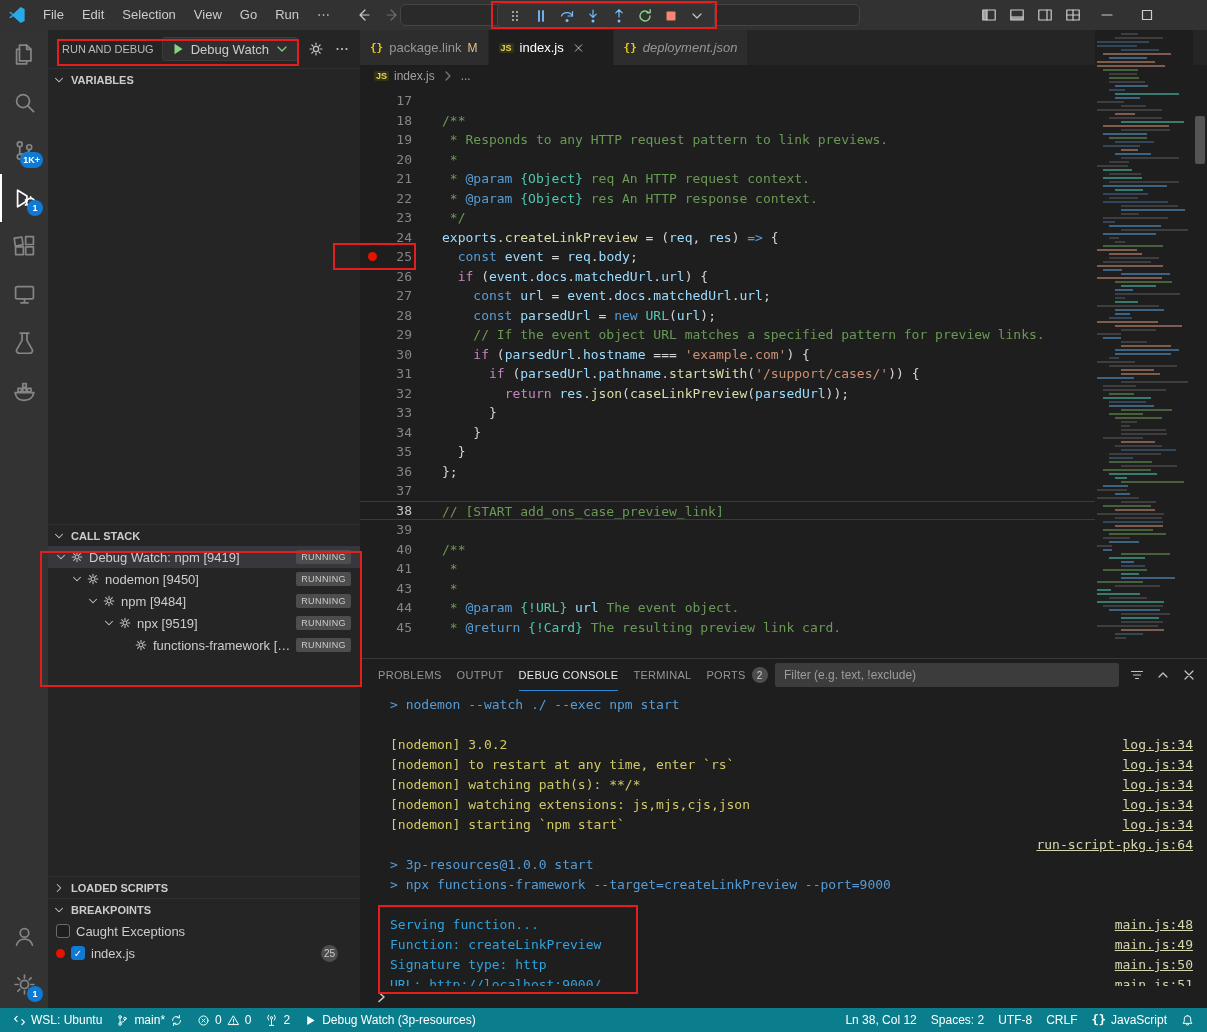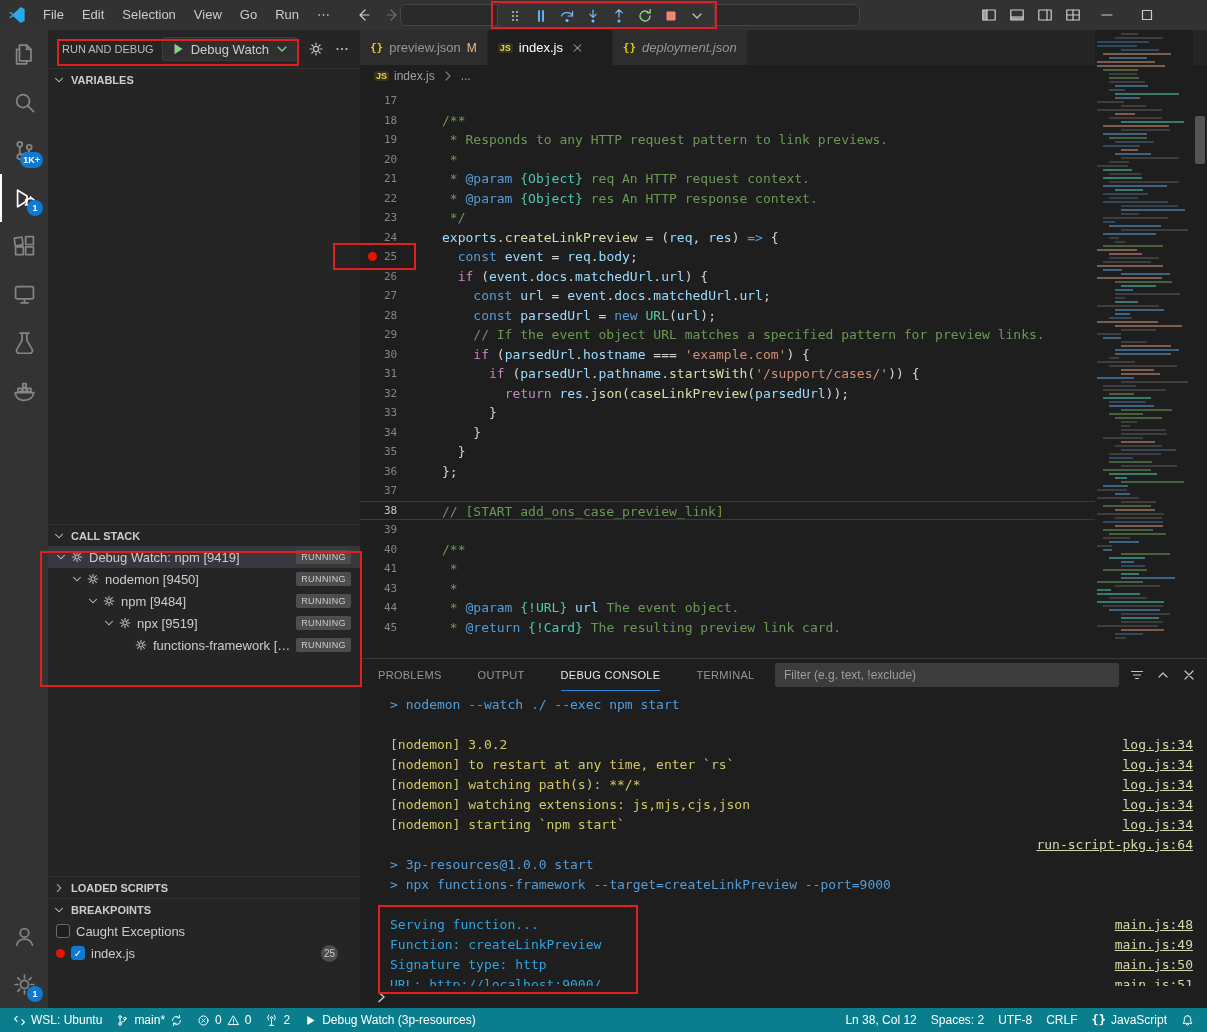--- a/index.html
+++ b/index.html
@@ -78,33 +78,33 @@
   .tab-actions{margin-left:auto;display:flex;align-items:center;gap:12px;padding:0 12px;color:#c5c5c5}
   .breadcrumb{height:22px;display:flex;align-items:center;gap:5px;padding:0 14px;font-size:12px;color:#a0a0a0}
   .bc-sep{color:#7a7a7a}
   .code{position:absolute;top:57px;left:0;right:112px;bottom:0;overflow:hidden;
         font-family:"DejaVu Sans Mono",monospace;font-size:13px;padding-top:4px}
   .code-line{height:19.5px;line-height:19.5px;display:flex;white-space:pre}
   .code-line.current{border-top:1px solid #3a3a3a;border-bottom:1px solid #3a3a3a}
   .gutter{width:67px;flex:none;display:flex;align-items:center}
   .glyph{width:24px;display:flex;justify-content:center}
   .bp-dot{width:9px;height:9px;border-radius:50%;background:var(--breakpoint)}
-  .lnum{width:28px;text-align:left;color:#858585;font-size:11px}
+  .lnum{width:28px;text-align:right;color:#858585;font-size:13px}
   .code-line.current .lnum{color:#c6c6c6}
   .ltext{padding-left:15px;white-space:pre}
   .cm{color:#6a9955}.kw{color:#569cd6}.ctrl{color:#c586c0}.str{color:#ce9178}.fn{color:#dcdcaa}
   .var{color:#9cdcfe}.cls{color:#4ec9b0}.pn{color:#d4d4d4}.tag{color:#569cd6}.typ{color:#4ec9b0}
   .minimap{position:absolute;top:0;right:14px;width:98px;bottom:0;background:#1e1e1e;overflow:hidden;padding-top:3px}
   .mm-line{height:2px;margin-bottom:2px;opacity:.55}
   .overview{position:absolute;top:0;right:0;width:14px;bottom:0}
   .scroll-thumb{position:absolute;top:86px;right:2px;width:10px;height:48px;background:rgba(150,150,150,.45);border-radius:2px}
 
   
   .panel{position:absolute;left:360px;top:658px;width:847px;height:350px;background:#1e1e1e;border-top:1px solid #393939}
-  .panel-tabs{height:32px;display:flex;align-items:flex-start;gap:36px;padding-left:18px;position:relative}
+  .panel-tabs{height:32px;display:flex;align-items:flex-start;gap:15px;padding-left:18px;position:relative}
   .panel-tab{font-size:11px;color:#969696;height:32px;display:flex;align-items:center;gap:6px;letter-spacing:.3px}
   .panel-tab.active{color:#e7e7e7;box-shadow:inset 0 -1px 0 #2b87d8}
   .pt-badge{min-width:16px;height:16px;border-radius:9px;background:#4d4d4d;color:#cccccc;font-size:10px;
             display:flex;align-items:center;justify-content:center}
   .panel-filter{position:absolute;right:88px;top:4px;width:344px;height:24px;background:#3c3c3c;
                 border:1px solid #3c3c3c;border-radius:2px;color:#cccccc;font-size:12px;padding:0 8px;
                 font-family:"Liberation Sans",sans-serif}
   .panel-filter::placeholder{color:#9d9d9d}
   .panel-actions{position:absolute;right:10px;top:0;height:32px;display:flex;align-items:center;gap:10px;color:#c5c5c5}
   .console{position:absolute;top:32px;left:0;right:4px;bottom:22px;font-family:"DejaVu Sans Mono",monospace;
@@ -525,21 +525,21 @@
     </div>
 </div>
 
 <div class="editor">
   <div class="tabbar">
     <div style="display:flex">
         <div class="tab">
           <span class="icon">
             <span style="color:#e8c915;font-family:'DejaVu Sans Mono',monospace;font-size:11px;font-weight:700">{}</span>
           </span>
-          <span class="tab-label">preview.json</span>
+          <span class="tab-label">package.link</span>
           <span class="mod">M</span>
         </div>
         <div class="tab active">
           <span class="icon">
             <span style="color:#e8d44d;font-size:9px;font-weight:700;background:#33331a;padding:0 2px;border-radius:2px">JS</span>
           </span>
           <span class="tab-label">index.js</span>
           <span class="tab-close icon">
             <svg viewBox="0 0 16 16" fill="none" stroke="currentColor" stroke-width="1.2" stroke-linecap="round" stroke-linejoin="round" style="width: 13px;">
               <path d="M4 4l8 8M12 4l-8 8"></path>

